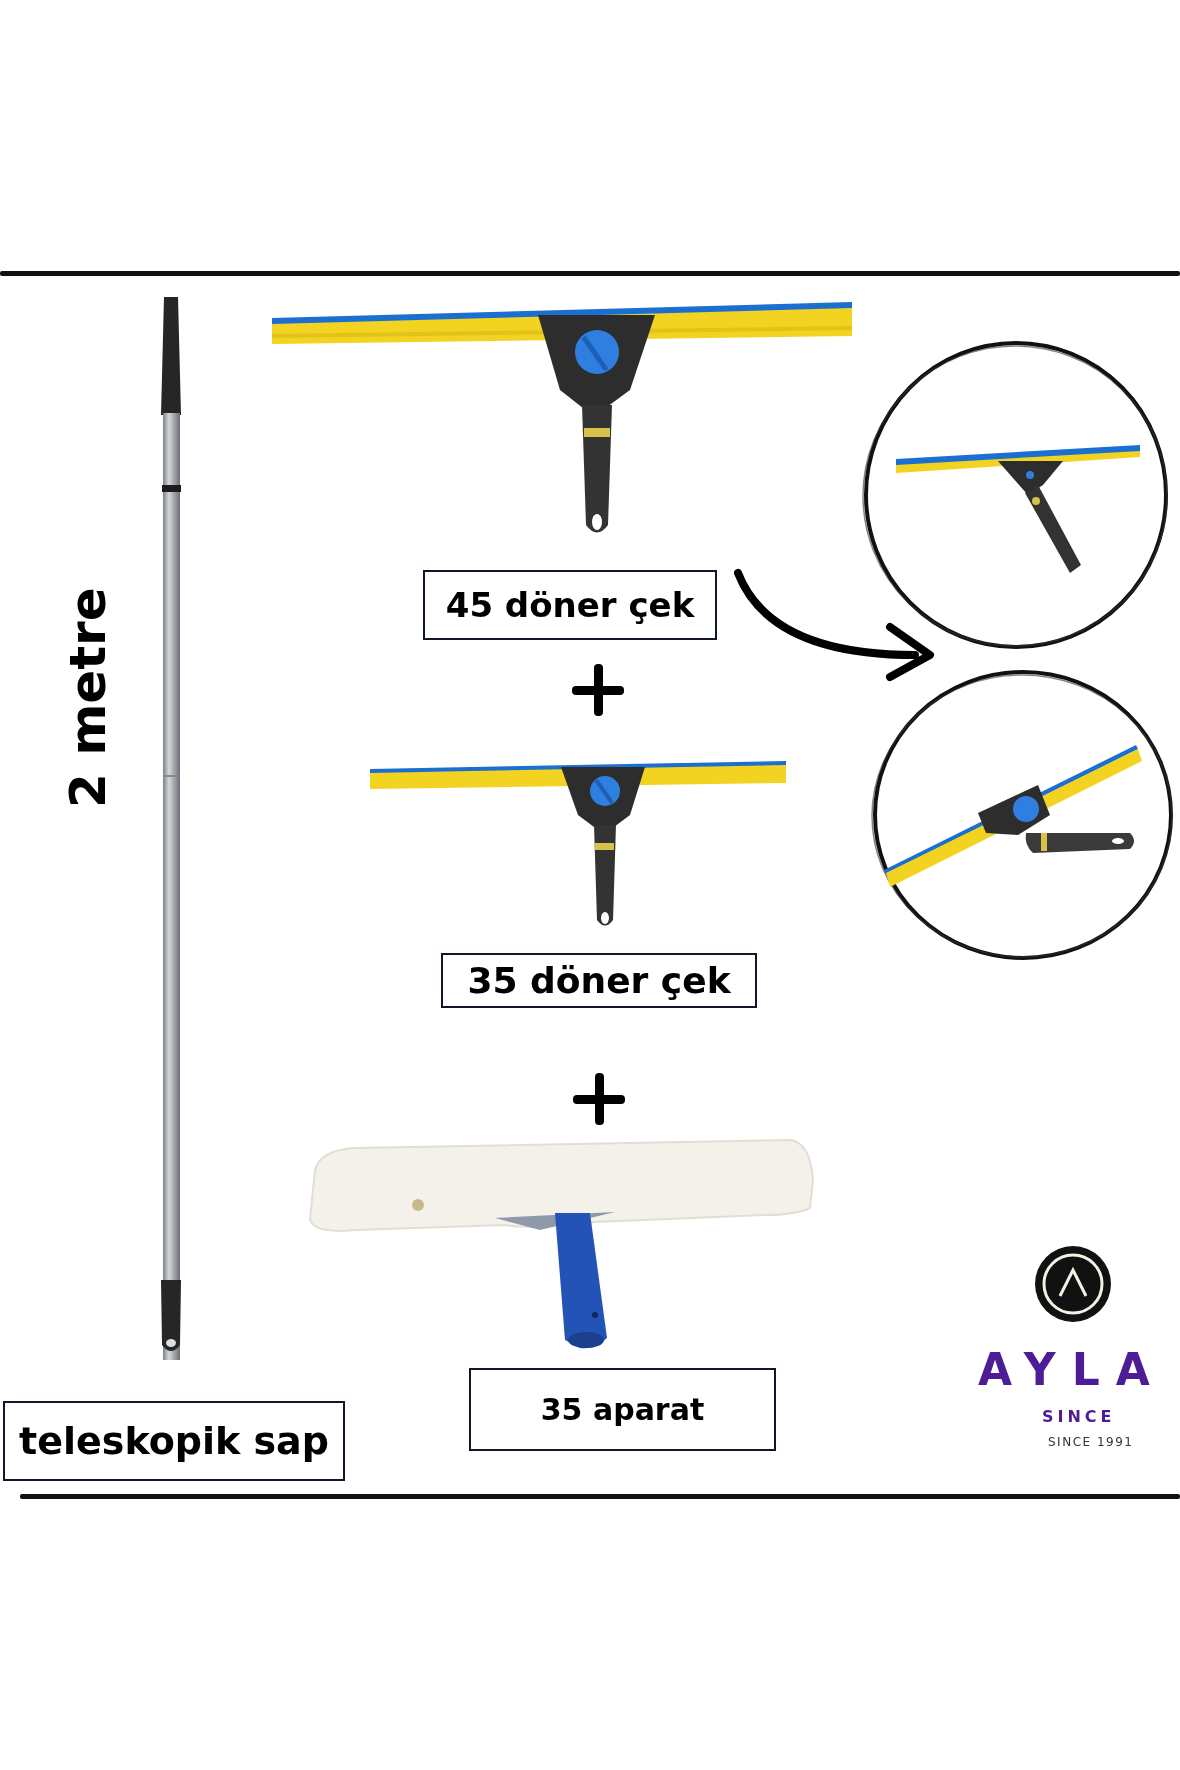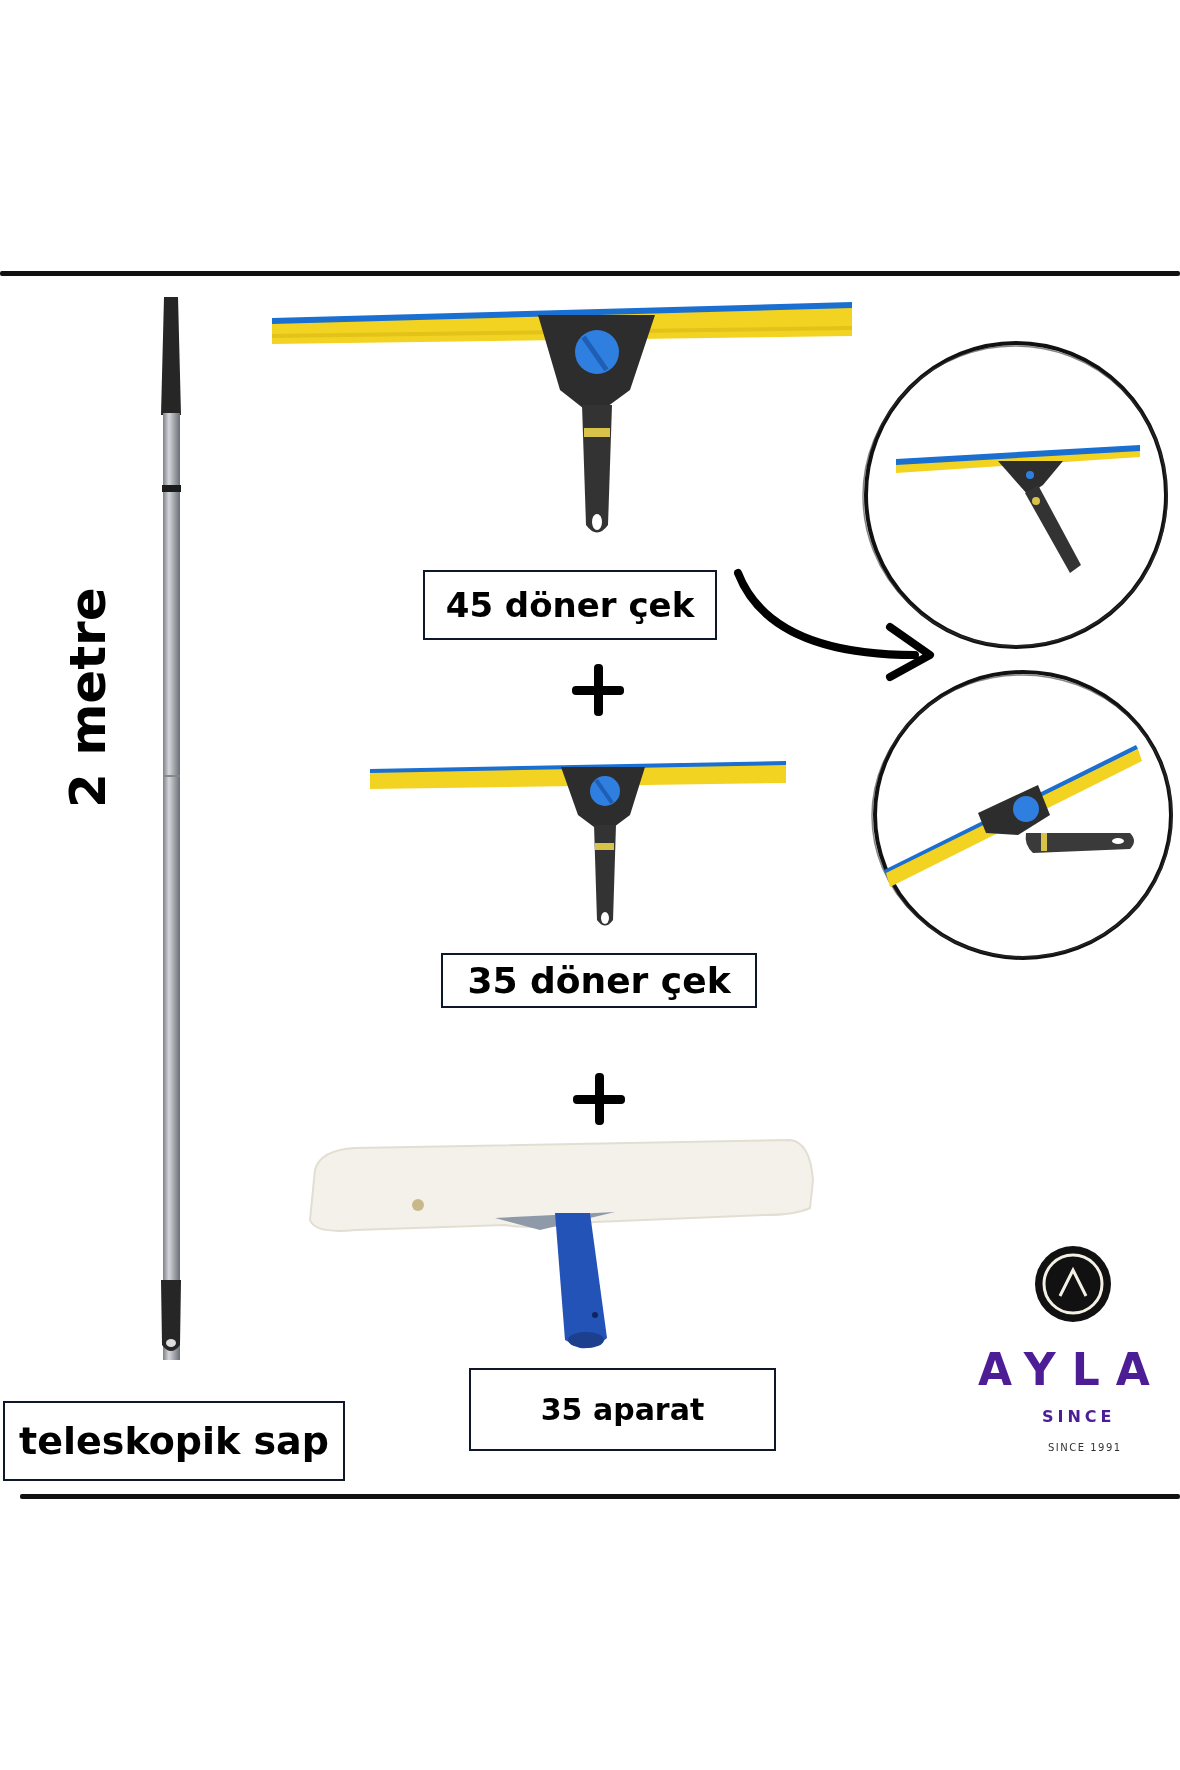--- a/index.html
+++ b/index.html
@@ -121,13 +121,13 @@
 </svg>
 
 <div class="abs" style="left:1035px; top:1246px; width:76px; height:76px; border-radius:50%; background:#111;">
   <svg width="76" height="76" viewBox="0 0 76 76">
     <circle cx="38" cy="38" r="29" fill="none" stroke="#f4f0e4" stroke-width="3"></circle>
     <path d="M25 50 L38 24 L51 50" fill="none" stroke="#f4f0e4" stroke-width="3" stroke-linejoin="miter"></path>
   </svg>
 </div>
 <div class="brand-word" style="left:978px; top:1344px; font-size:44px; letter-spacing:16px;">AYLA</div>
 <div class="brand-word" style="left:1042px; top:1407px; font-size:16px; letter-spacing:4px;">SINCE</div>
-<div class="brand-word" style="left:1048px; top:1435px; font-size:10px; letter-spacing:1.5px; font-weight:normal; color:#333;margin-top:7px;">SINCE 1991</div>
+<div class="brand-word" style="left:1048px; top:1435px; font-size:12px; letter-spacing:1.5px; font-weight:normal; color:#333;">SINCE 1991</div>
 
 </body></html>

